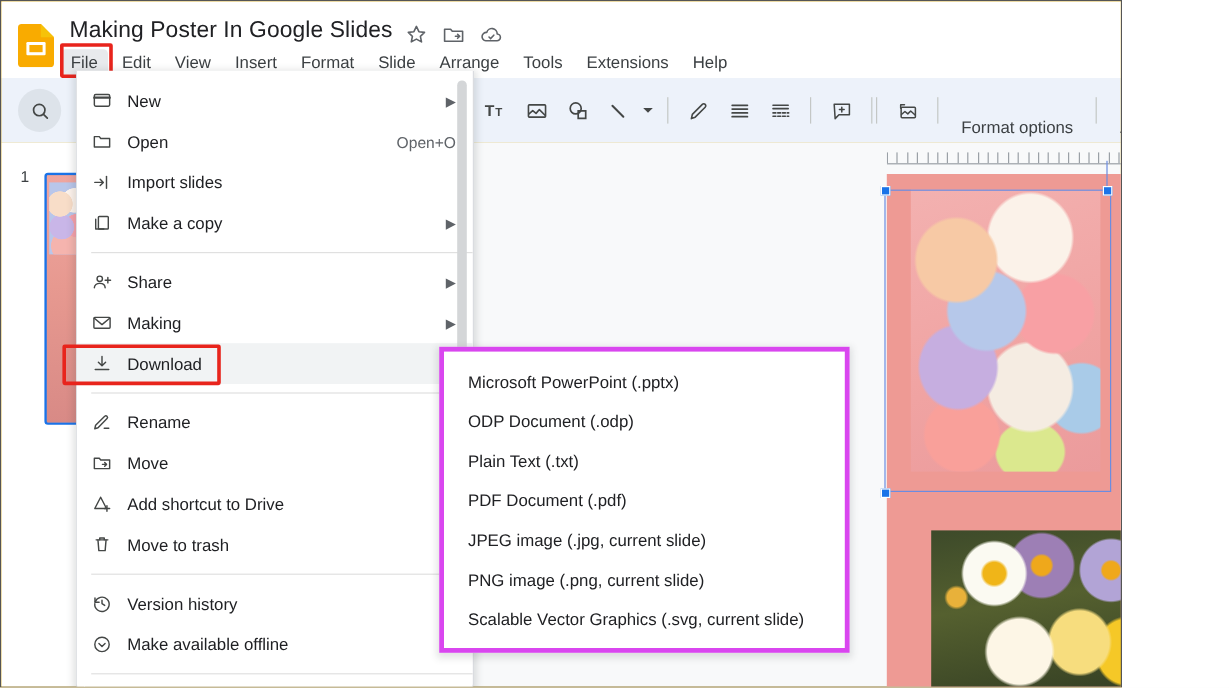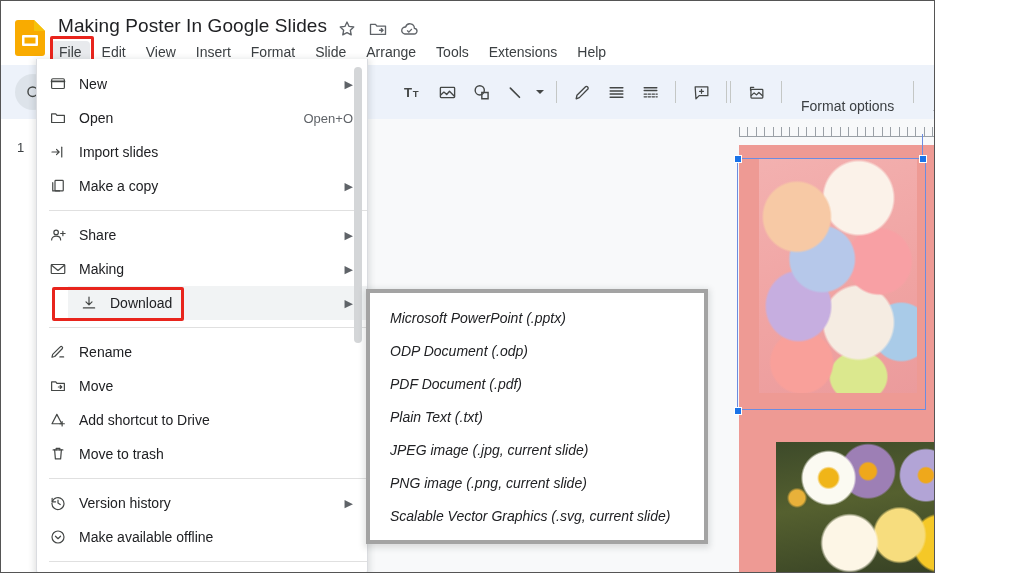--- a/index.html
+++ b/index.html
@@ -208,36 +208,36 @@
     position: absolute; width: 8px; height: 8px;
     background: #1a73e8; border: 1px solid #ffffff;
   }
   .rot-line {
     position: absolute; left: 921px; top: 133px;
     width: 1px; height: 24px; background: #6c8ce0;
   }
 
   
   .file-menu {
-    position: absolute; left: 35px; top: 58px;
+    position: absolute; left: 62px; top: 58px;
     width: 332px; height: 515px;
     background: #ffffff;
     border: 1px solid #dadce0; border-top: none;
     border-radius: 0 0 4px 4px;
     box-shadow: 0 2px 6px 2px rgba(60,64,67,.15);
     padding-top: 8px;
     overflow: hidden;
   }
   .mi {
     position: relative; height: 34px;
     display: flex; align-items: center;
     padding: 0 14px 0 12px;
     font-size: 14px; color: #202124;
   }
-  .mi.hover { background: #f1f3f4; margin-left: 31px; }
+  .mi.hover { background: #f1f3f4; }
   .mi-ico {
     width: 30px; flex: 0 0 30px;
     display: flex; align-items: center; color: #444746;
   }
   .mi-ico svg { display: block; }
   .mi-label { flex: 1 1 auto; white-space: nowrap; }
   .mi-short { font-size: 13px; color: #5f6368; white-space: nowrap; }
   .mi-arrow { color: #5f6368; font-size: 11px; margin-left: 10px; }
   .mi-sep { height: 1px; background: #e0e0e0; margin: 7px 0 7px 12px; }
   .menu-scroll {
@@ -250,23 +250,22 @@
     width: 132px; height: 34px;
     border: 3px solid #e8241c; border-radius: 2px;
     pointer-events: none;
   }
 
   
   .submenu {
     position: absolute; left: 365px; top: 288px;
     width: 342px; height: 255px;
     background: #ffffff;
-    border: 4px solid #a3a3a3;
+    border: 4px solid #d946ef;
     box-shadow: 0 2px 6px 2px rgba(60,64,67,.15);
-    font-style: italic;
   }
   .sub-list { padding: 8px 0; }
   .sub-mi {
     height: 33px; display: flex; align-items: center;
     padding: 0 14px 0 20px;
     font-size: 14px; color: #202124; white-space: nowrap;
   }
 </style>
 </head>
 <body>
@@ -592,21 +591,21 @@
         <div class="mi-sep"></div>
       </div>
     <div class="menu-scroll"></div>
   </div>
   <div class="hl-download"></div>
 
   <div class="submenu">
     <div class="sub-list" id="submenu-list">
         <div class="sub-mi">Microsoft PowerPoint (.pptx)</div>
         <div class="sub-mi">ODP Document (.odp)</div>
+        <div class="sub-mi">Plain Text (.txt)</div>
         <div class="sub-mi">PDF Document (.pdf)</div>
-        <div class="sub-mi">Plain Text (.txt)</div>
         <div class="sub-mi">JPEG image (.jpg, current slide)</div>
         <div class="sub-mi">PNG image (.png, current slide)</div>
         <div class="sub-mi">Scalable Vector Graphics (.svg, current slide)</div>
       </div>
   </div>
 
 </div>
 
 </body></html>

